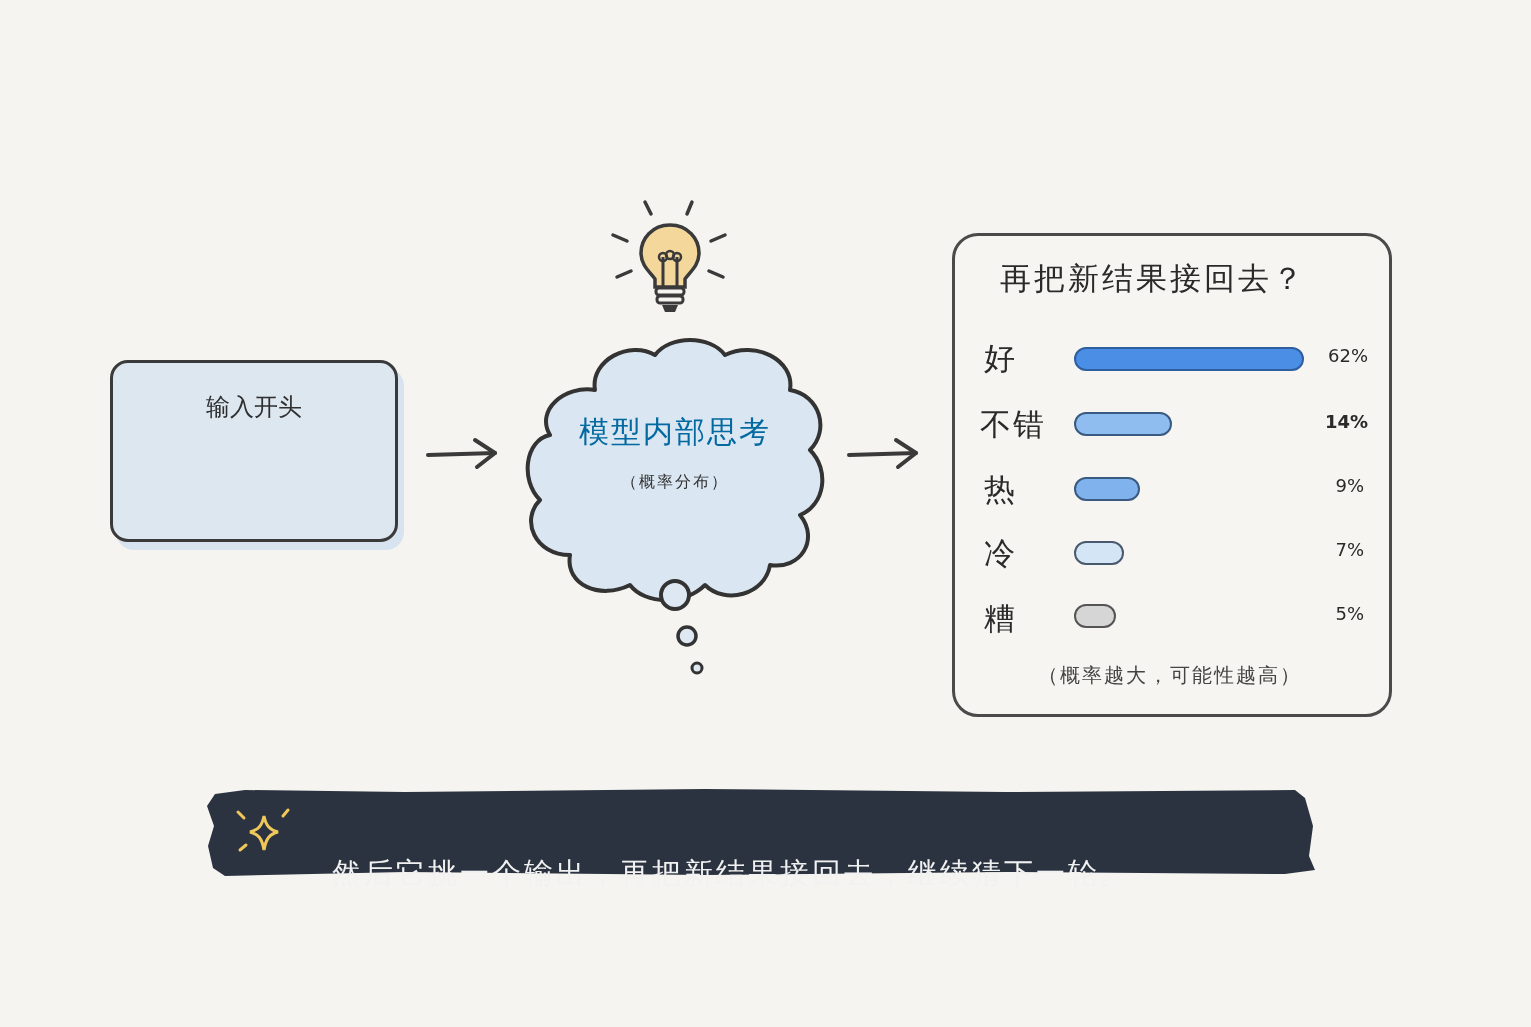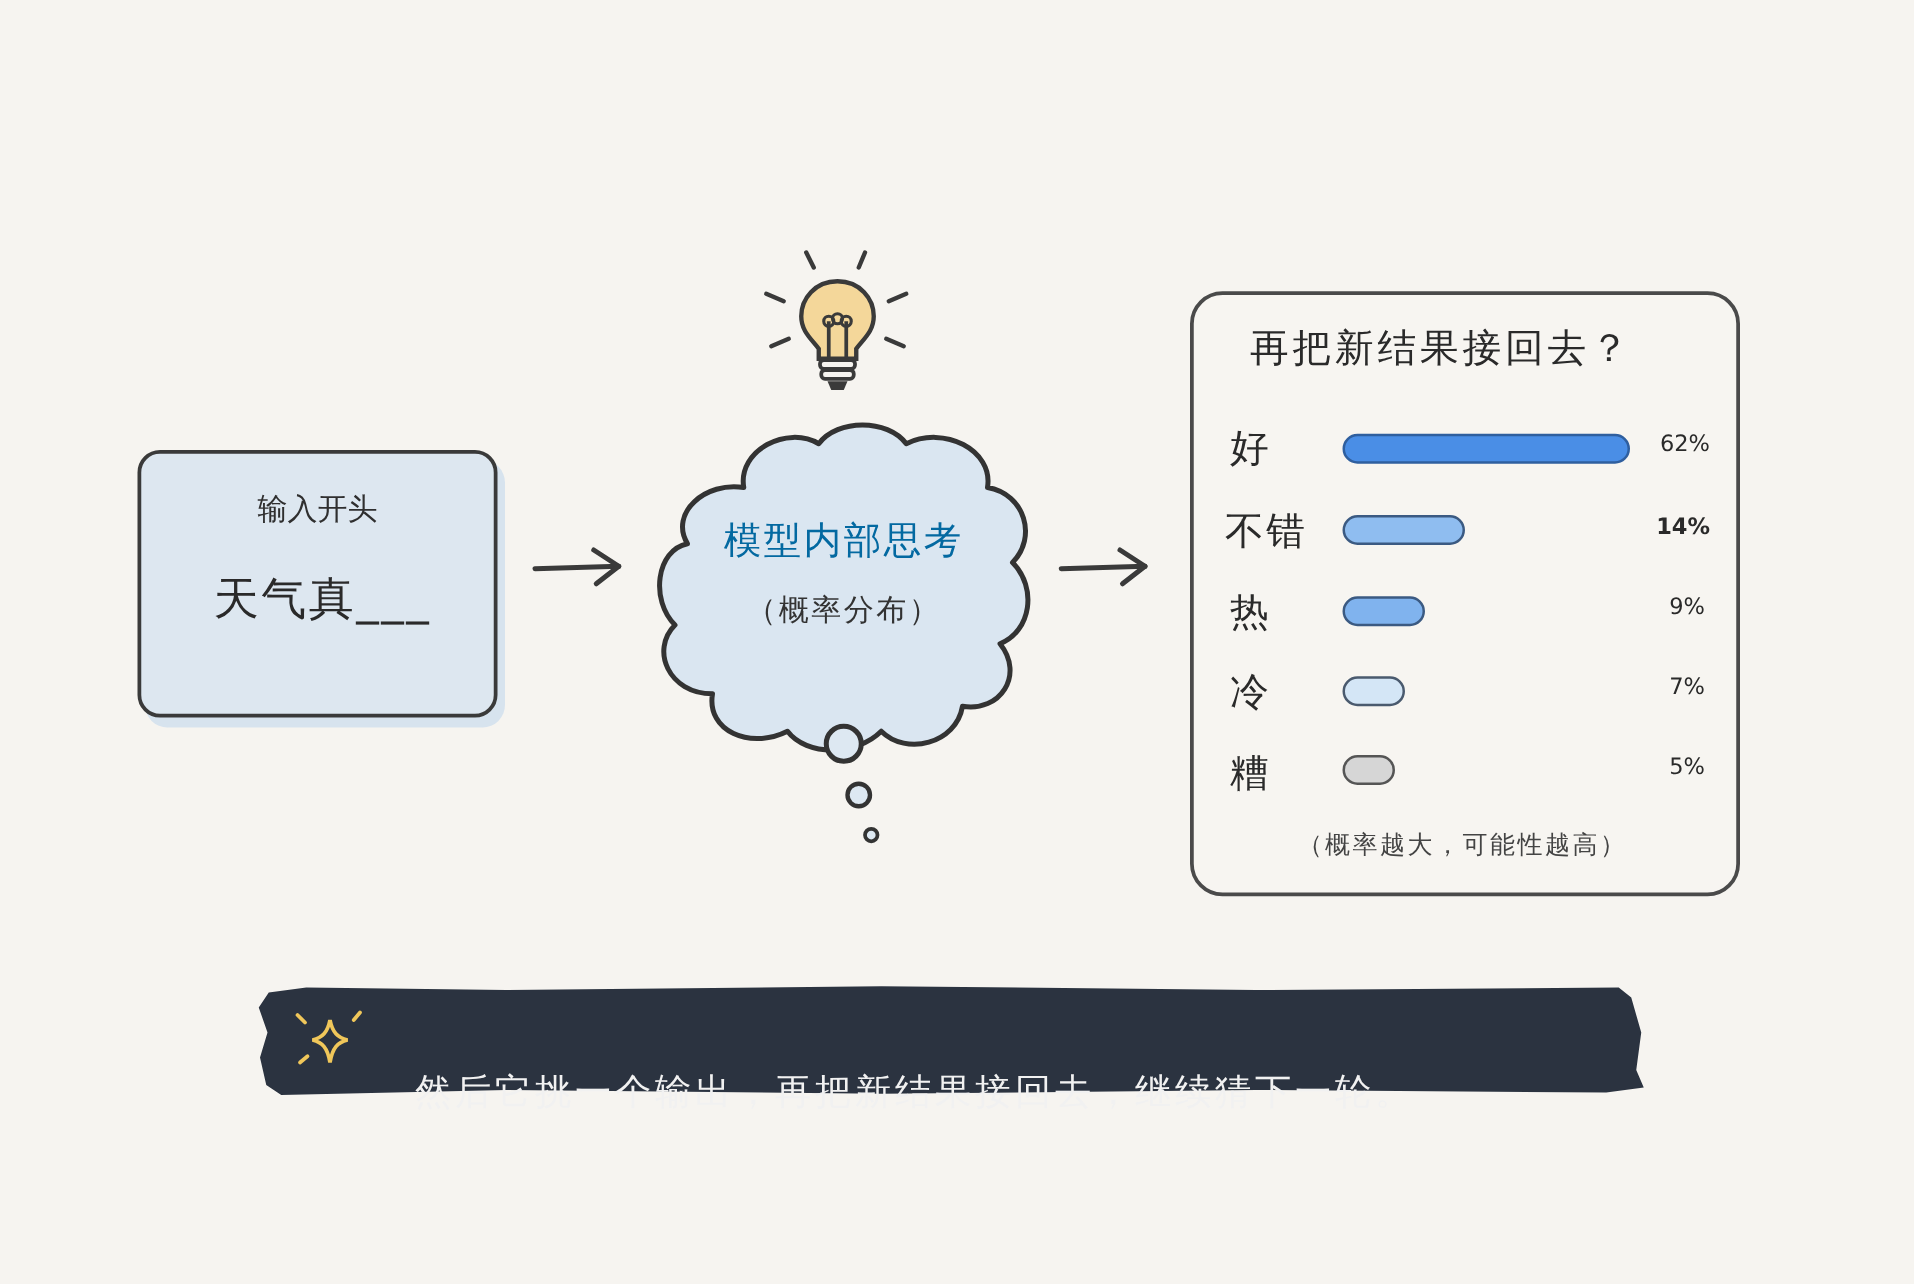--- a/index.html
+++ b/index.html
@@ -8,21 +8,21 @@
       background: #f6f4f0;
       position: relative;
       overflow: hidden;
       font-family: "DejaVu Sans", sans-serif;
       color: #2a2a2a;
     }
     .abs { position: absolute; }
 
     
     .input-box {
-      left: 110px; top: 360px; width: 288px; height: 214px;
+      left: 110px; top: 360px; width: 288px; height: 182px;
       background: #dde7f0;
       border: 3px solid #3a3a3a;
       border-radius: 18px;
       box-shadow: 6px 8px 0 #d7e3ee;
       box-sizing: border-box;
     }
     .input-box .label {
       position: absolute; left: 0; right: 0; top: 28px;
       text-align: center; font-size: 24px; color: #2f2f2f;
     }
@@ -38,21 +38,21 @@
     .bulb { left: 605px; top: 195px; width: 130px; height: 125px; }
 
     
     .cloud { left: 520px; top: 330px; width: 310px; height: 350px; }
     .cloud-title {
       left: 540px; top: 412px; width: 270px; text-align: center;
       font-size: 30px; color: #0369a1; letter-spacing: 2px;
     }
     .cloud-sub {
       left: 540px; top: 472px; width: 270px; text-align: center;
-      font-size: 24px; color: #333; letter-spacing: 2px;
+      font-size: 16px; color: #333; letter-spacing: 2px;
     }
 
     
     .card {
       left: 952px; top: 233px; width: 440px; height: 484px;
       border: 3px solid #4a4a4a; border-radius: 26px;
       box-sizing: border-box; background: #f7f5f1;
     }
     .card-title {
       left: 1000px; top: 258px; font-size: 31px; color: #2a2a2a; letter-spacing: 3px;
@@ -74,21 +74,20 @@
       white-space: nowrap;
       margin-top: 44px;
     }
     .sparkle { left: 232px; top: 804px; width: 64px; height: 56px; }
   </style>
 </head>
 <body>
 
 <div class="abs input-box">
   <div class="label">输入开头</div>
-  <div class="value">天气真___</div>
 </div>
 
 <div class="abs arrow" style="left:425px; top:432px;">
   <svg width="76" height="44" viewBox="0 0 76 44">
     <path d="M3 23 L70 21" stroke="#3a3a3a" stroke-width="4" stroke-linecap="round" fill="none"></path>
     <path d="M50 8 L70 21 L52 35" stroke="#3a3a3a" stroke-width="4" stroke-linecap="round" stroke-linejoin="round" fill="none"></path>
   </svg>
 </div>
 
 <div class="abs bulb">

